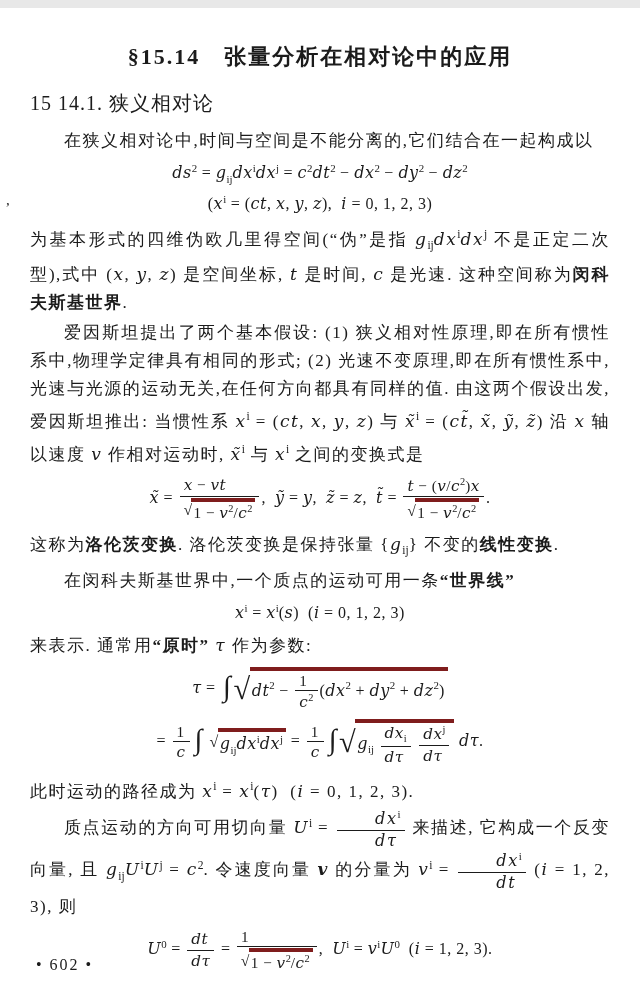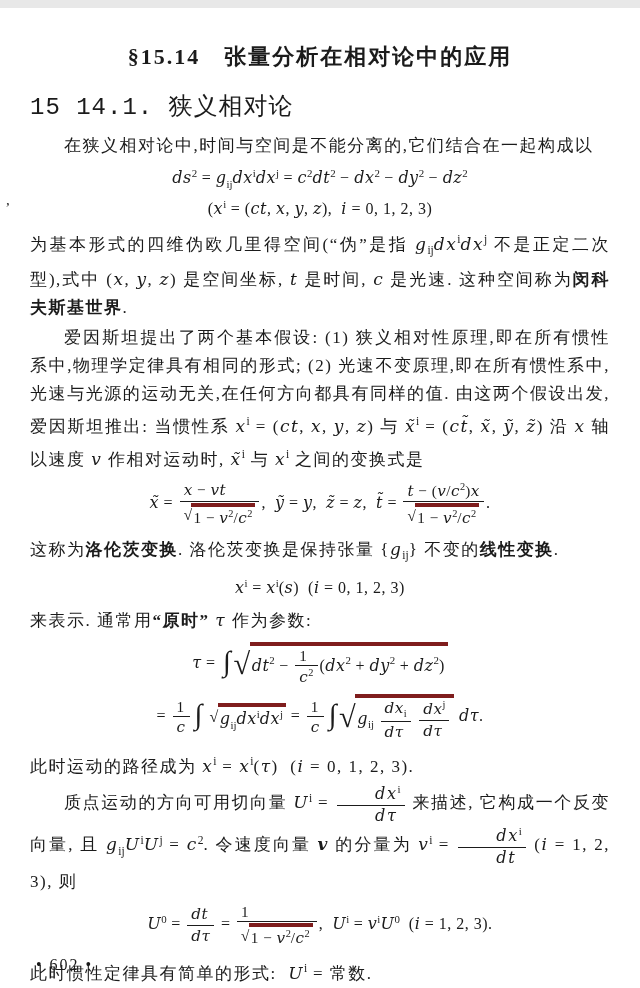--- a/index.html
+++ b/index.html
@@ -15,25 +15,24 @@
     padding-top:34px;
   }
   .title{
     text-align:center;
     font-size:22px;
     font-weight:bold;
     letter-spacing:2px;
     margin:0 0 18px 0;
   }
   .h2{
-    font-size:24px;
+    font-size:20px;
     font-weight:500;
     margin:14px 0 10px 30px;
     letter-spacing:1px;
-    font-family:Liberation Mono, monospace;
   }
   p.body{
     margin:2px 30px 2px 30px;
     font-size:17px;
     line-height:28px;
     letter-spacing:1.5px;
     text-align:justify;
     text-justify:inter-character;
   }
   p.indent{text-indent:2em;}
@@ -95,20 +94,21 @@
   <div class="formula">(<i>x</i><sup>i</sup> = (<i>ct</i>, <i>x</i>, <i>y</i>, <i>z</i>), &nbsp;<i>i</i> = 0, 1, 2, 3)</div>
 
   <p class="body noindent">为基本形式的四维伪欧几里得空间(“伪”是指 <i>g</i><sub>ij</sub><i>dx</i><sup>i</sup><i>dx</i><sup>j</sup> 不是正定二次型),式中 (<i>x</i>, <i>y</i>, <i>z</i>) 是空间坐标, <i>t</i> 是时间, <i>c</i> 是光速. 这种空间称为<b>闵科夫斯基世界</b>.</p>
 
   <p class="body indent">爱因斯坦提出了两个基本假设: (1) 狭义相对性原理,即在所有惯性系中,物理学定律具有相同的形式; (2) 光速不变原理,即在所有惯性系中,光速与光源的运动无关,在任何方向都具有同样的值. 由这两个假设出发,爱因斯坦推出: 当惯性系 <i>x</i><sup>i</sup> = (<i>ct</i>, <i>x</i>, <i>y</i>, <i>z</i>) 与 <i>x̃</i><sup>i</sup> = (<i>ct̃</i>, <i>x̃</i>, <i>ỹ</i>, <i>z̃</i>) 沿 <i>x</i> 轴以速度 <i>v</i> 作相对运动时, <i>x̃</i><sup>i</sup> 与 <i>x</i><sup>i</sup> 之间的变换式是</p>
 
   <div class="formula"><i>x̃</i> = <span class="frac"><span class="num"><i>x</i> − <i>vt</i></span><span class="den"><span class="rs">√</span><span class="rad">1 − <i>v</i><sup>2</sup>/<i>c</i><sup>2</sup></span></span></span>, &nbsp;<i>ỹ</i> = <i>y</i>, &nbsp;<i>z̃</i> = <i>z</i>, &nbsp;<i>t̃</i> = <span class="frac"><span class="num"><i>t</i> − (<i>v</i>/<i>c</i><sup>2</sup>)<i>x</i></span><span class="den"><span class="rs">√</span><span class="rad">1 − <i>v</i><sup>2</sup>/<i>c</i><sup>2</sup></span></span></span>.</div>
 
   <p class="body noindent">这称为<b>洛伦茨变换</b>. 洛伦茨变换是保持张量 {<i>g</i><sub>ij</sub>} 不变的<b>线性变换</b>.</p>
 
+  <p class="body indent">在闵科夫斯基世界中,一个质点的运动可用一条<b>“世界线”</b></p>
 
   <div class="formula"><i>x</i><sup>i</sup> = <i>x</i><sup>i</sup>(<i>s</i>) &nbsp;(<i>i</i> = 0, 1, 2, 3)</div>
 
   <p class="body noindent">来表示. 通常用<b>“原时”</b> <i>τ</i> 作为参数:</p>
 
   <div class="formula"><i>τ</i> = <span class="int">∫</span><span class="rs big">√</span><span class="rad"><i>dt</i><sup>2</sup> − <span class="frac"><span class="num">1</span><span class="den"><i>c</i><sup>2</sup></span></span>(<i>dx</i><sup>2</sup> + <i>dy</i><sup>2</sup> + <i>dz</i><sup>2</sup>)</span></div>
   <div class="formula">= <span class="frac"><span class="num">1</span><span class="den"><i>c</i></span></span><span class="int">∫</span> <span class="rs">√</span><span class="rad"><i>g</i><sub>ij</sub><i>dx</i><sup>i</sup><i>dx</i><sup>j</sup></span> = <span class="frac"><span class="num">1</span><span class="den"><i>c</i></span></span><span class="int">∫</span><span class="rs big">√</span><span class="rad"><i>g</i><sub>ij</sub> <span class="frac"><span class="num"><i>dx</i><sub>i</sub></span><span class="den"><i>dτ</i></span></span> <span class="frac"><span class="num"><i>dx</i><sup>j</sup></span><span class="den"><i>dτ</i></span></span></span> <i>dτ</i>.</div>
 
   <p class="body noindent">此时运动的路径成为 <i>x</i><sup>i</sup> = <i>x</i><sup>i</sup>(<i>τ</i>) &nbsp;(<i>i</i> = 0, 1, 2, 3).</p>
 

